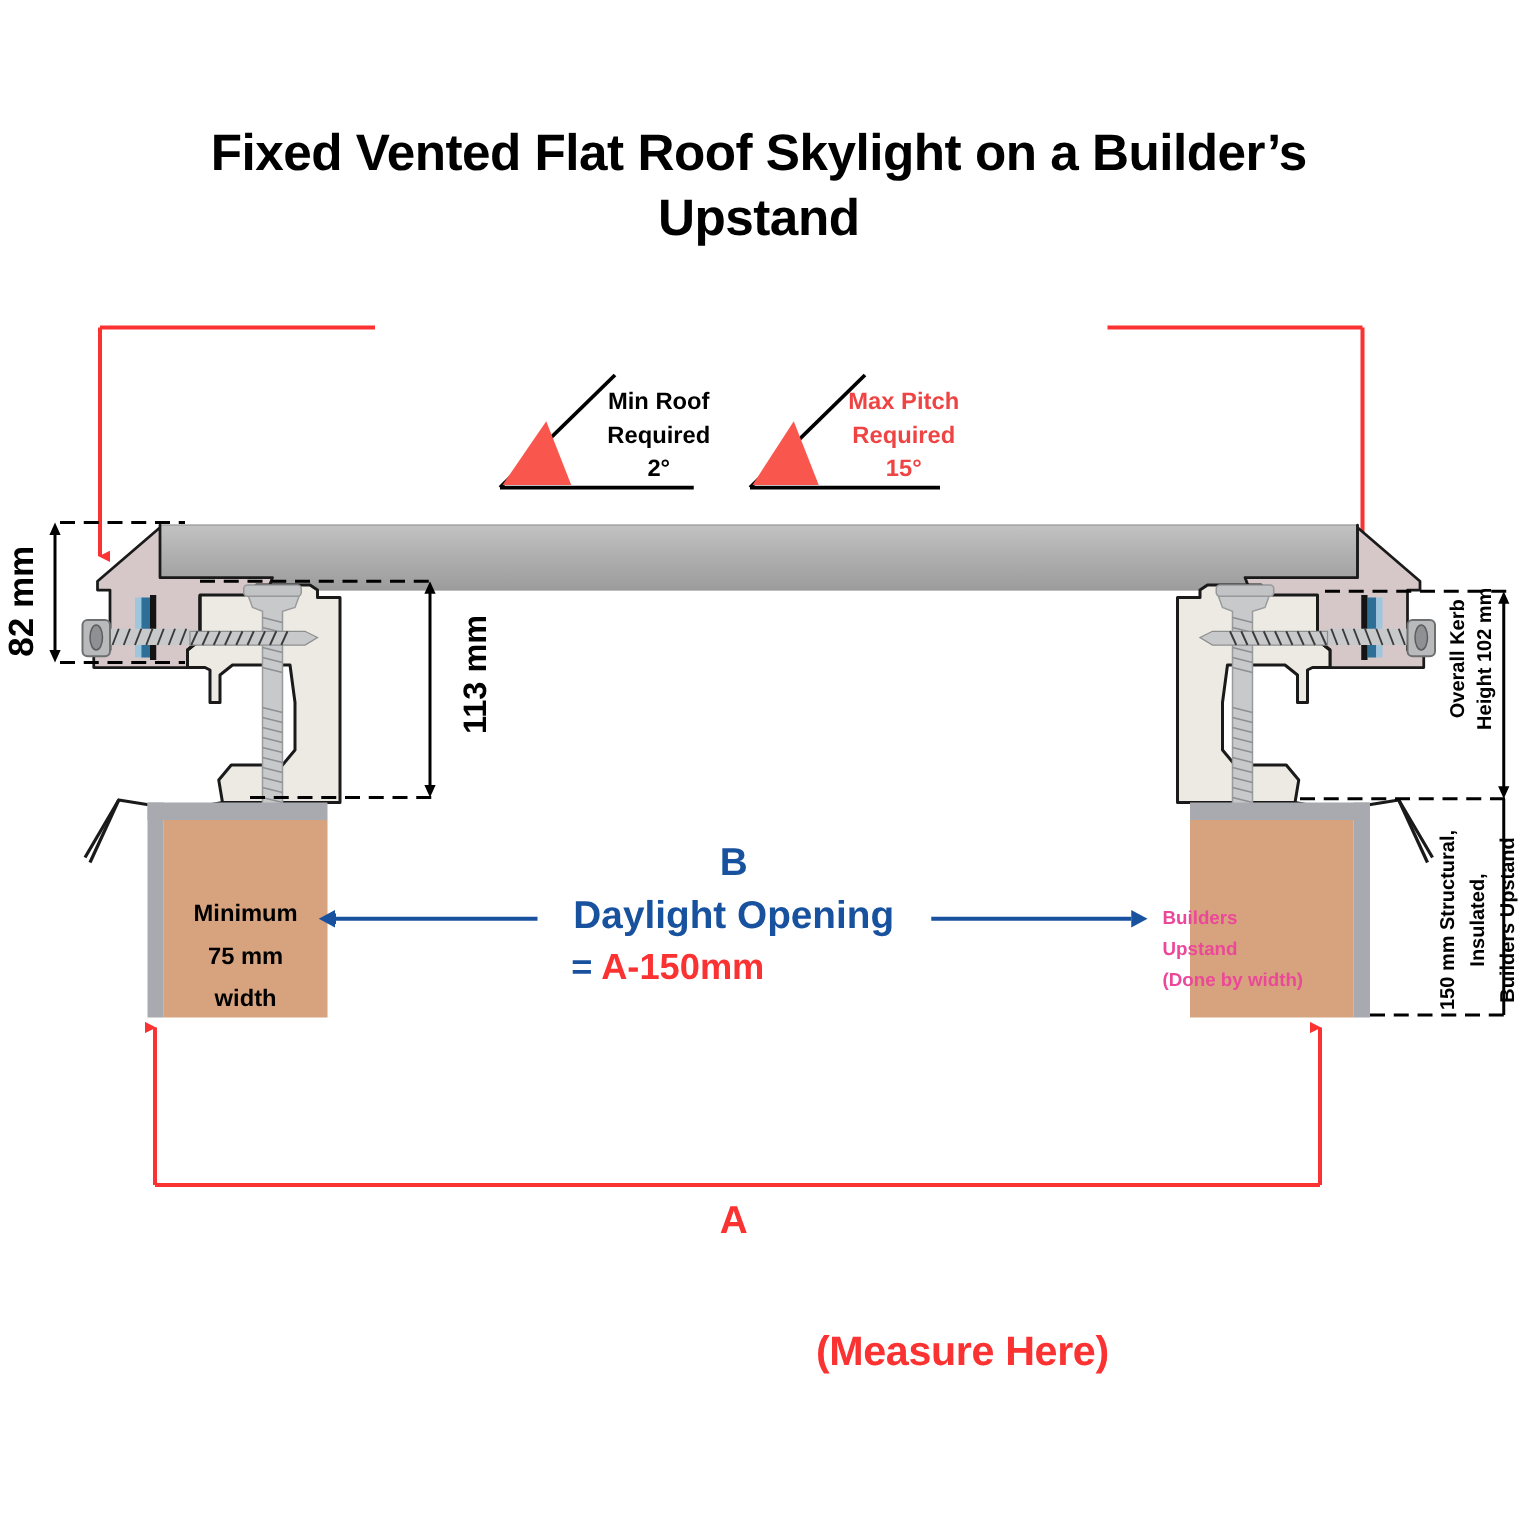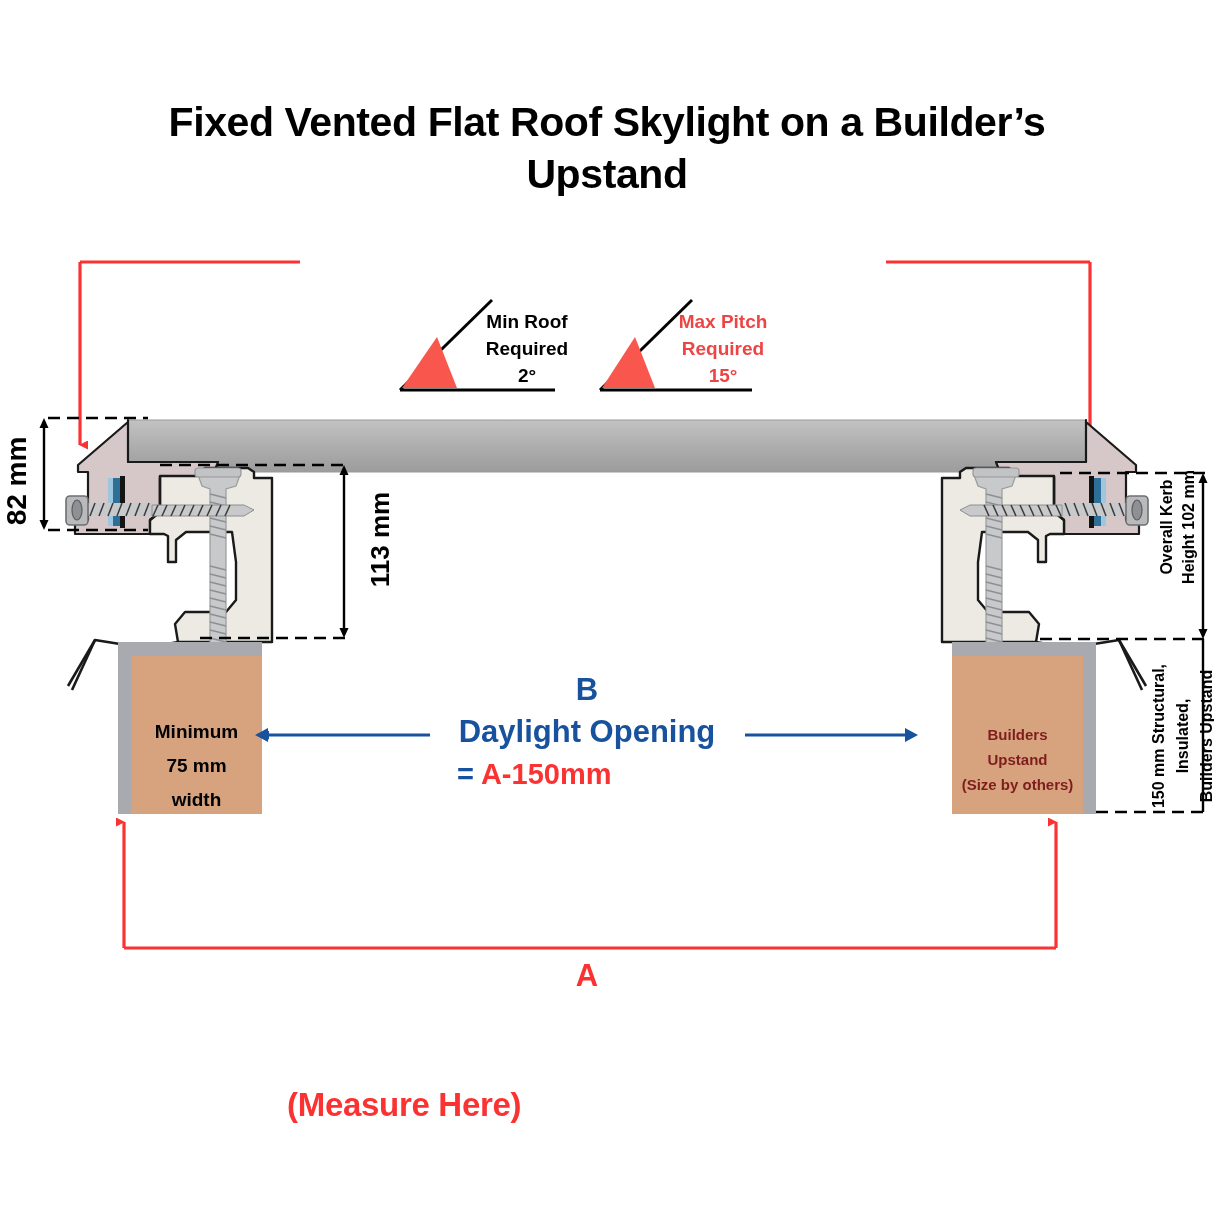--- a/index.html
+++ b/index.html
@@ -291,28 +291,28 @@
     <div>Insulated,</div>
     <div>Builders Upstand</div>
   </div>
 
   <div style="position:absolute;left:131px;top:715px;width:131px;text-align:center;font-size:19px;font-weight:bold;line-height:34px;color:#000;">
     <div>Minimum</div>
     <div>75 mm</div>
     <div>width</div>
   </div>
 
-  <div style="position:absolute;left:930px;top:722px;width:175px;text-align:center;font-size:15px;font-weight:bold;line-height:25px;color:#7f1d1d;">
+  <div style="position:absolute;left:930px;top:722px;width:175px;font-size:15px;font-weight:bold;line-height:25px;color:#ec4899;">
     <div>Builders</div>
     <div>Upstand</div>
-    <div>(Size by others)</div>
+    <div>(Done by width)</div>
   </div>
 
   <div style="position:absolute;left:457px;top:672px;width:260px;text-align:center;font-size:31px;font-weight:bold;color:#18529e;">B</div>
   <div style="position:absolute;left:437px;top:714px;width:300px;text-align:center;font-size:31px;font-weight:bold;color:#18529e;">Daylight Opening</div>
   <div style="position:absolute;left:457px;top:758px;width:260px;text-align:left;font-size:29px;font-weight:bold;color:#18529e;">
     <span>= </span><span style="color:#fa3232;">A-150mm</span>
   </div>
 
   <div style="position:absolute;left:457px;top:958px;width:260px;text-align:center;font-size:31px;font-weight:bold;color:#fa3232;">A</div>
-  <div style="position:absolute;left:287px;top:1062px;width:600px;text-align:left;font-size:33px;font-weight:bold;color:#fa3232;letter-spacing:-0.3px;margin-top:24px;">(Measure Here)</div>
+  <div style="position:absolute;left:287px;top:1062px;width:600px;text-align:right;font-size:33px;font-weight:bold;color:#fa3232;letter-spacing:-0.3px;">(Measure Here)</div>
 
 </div>
 
 </body></html>

